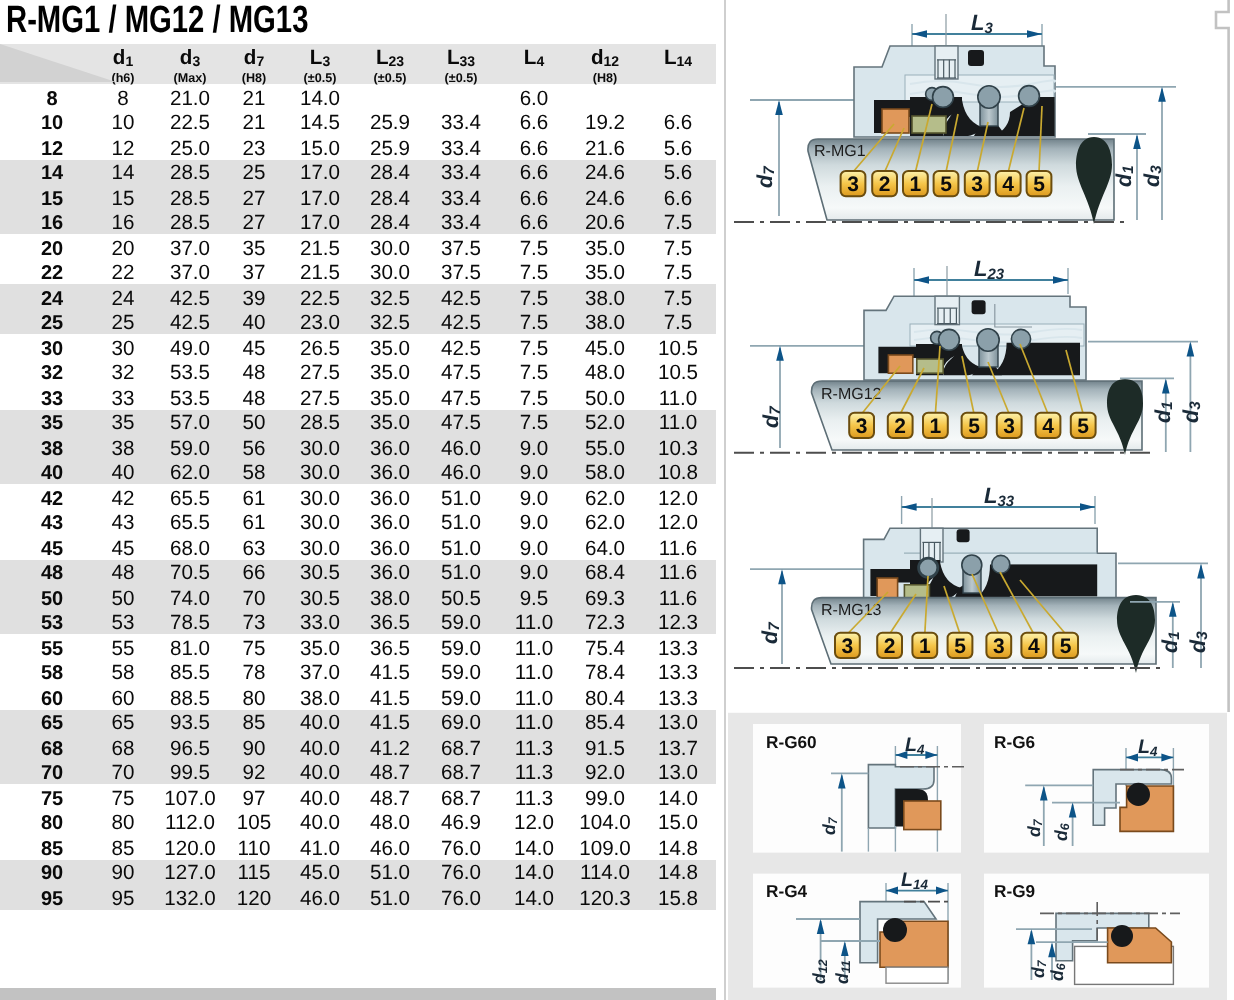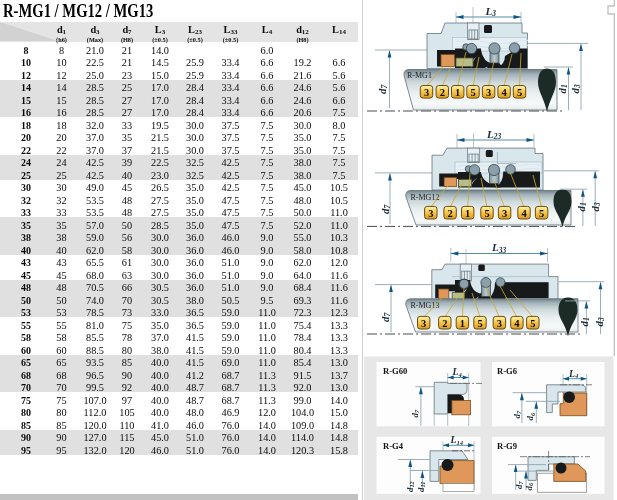--- a/index.html
+++ b/index.html
@@ -1,15 +1,15 @@
 <!DOCTYPE html>
 <html><head><meta charset="utf-8">
 <style>
 html,body{margin:0;padding:0;background:#fff;}
-#page{position:relative;width:617px;height:500px;overflow:hidden;font-family:Liberation Serif, serif;background:#fff;}
+#page{position:relative;width:617px;height:500px;overflow:hidden;font-family:Liberation Sans, sans-serif;background:#fff;}
 
 #title{position:absolute;left:3px;top:0px;font-size:19px;font-weight:bold;color:#000;transform:scaleX(0.77);transform-origin:0 0;white-space:nowrap;}
 #tbl{position:absolute;left:0;top:22px;border-collapse:collapse;table-layout:fixed;width:358px;}
 #tbl td,#tbl th{padding:0;margin:0;text-align:center;vertical-align:middle;font-size:10.3px;color:#0a0a0a;white-space:nowrap;}
 #tbl thead tr{height:20px;}
 #tbl thead th{background:#e4e4e4;font-size:10.3px;font-weight:bold;vertical-align:top;padding-top:1.5px;}
 #tbl tbody tr{height:12.5px;}
 #tbl tbody tr.g{background:#e0e0e0;}
 #tbl tbody th{font-weight:bold;font-size:10px;padding-left:7px;}
 #tbl tbody td,#tbl tbody th{transform:translateY(1.6px);}
@@ -121,32 +121,20 @@
           <td>28.5</td>
           <td>27</td>
           <td>17.0</td>
           <td>28.4</td>
           <td>33.4</td>
           <td>6.6</td>
           <td>20.6</td>
           <td>7.5</td>
         </tr>
 <tr>
-          <th>18</th>
-          <td>18</td>
-          <td>32.0</td>
-          <td>33</td>
-          <td>19.5</td>
-          <td>30.0</td>
-          <td>37.5</td>
-          <td>7.5</td>
-          <td>30.0</td>
-          <td>8.0</td>
-        </tr>
-<tr>
           <th>20</th>
           <td>20</td>
           <td>37.0</td>
           <td>35</td>
           <td>21.5</td>
           <td>30.0</td>
           <td>37.5</td>
           <td>7.5</td>
           <td>35.0</td>
           <td>7.5</td>
@@ -251,20 +239,32 @@
           <th>40</th>
           <td>40</td>
           <td>62.0</td>
           <td>58</td>
           <td>30.0</td>
           <td>36.0</td>
           <td>46.0</td>
           <td>9.0</td>
           <td>58.0</td>
           <td>10.8</td>
+        </tr>
+<tr>
+          <th>42</th>
+          <td>42</td>
+          <td>65.5</td>
+          <td>61</td>
+          <td>30.0</td>
+          <td>36.0</td>
+          <td>51.0</td>
+          <td>9.0</td>
+          <td>62.0</td>
+          <td>12.0</td>
         </tr>
 <tr>
           <th>43</th>
           <td>43</td>
           <td>65.5</td>
           <td>61</td>
           <td>30.0</td>
           <td>36.0</td>
           <td>51.0</td>
           <td>9.0</td>

